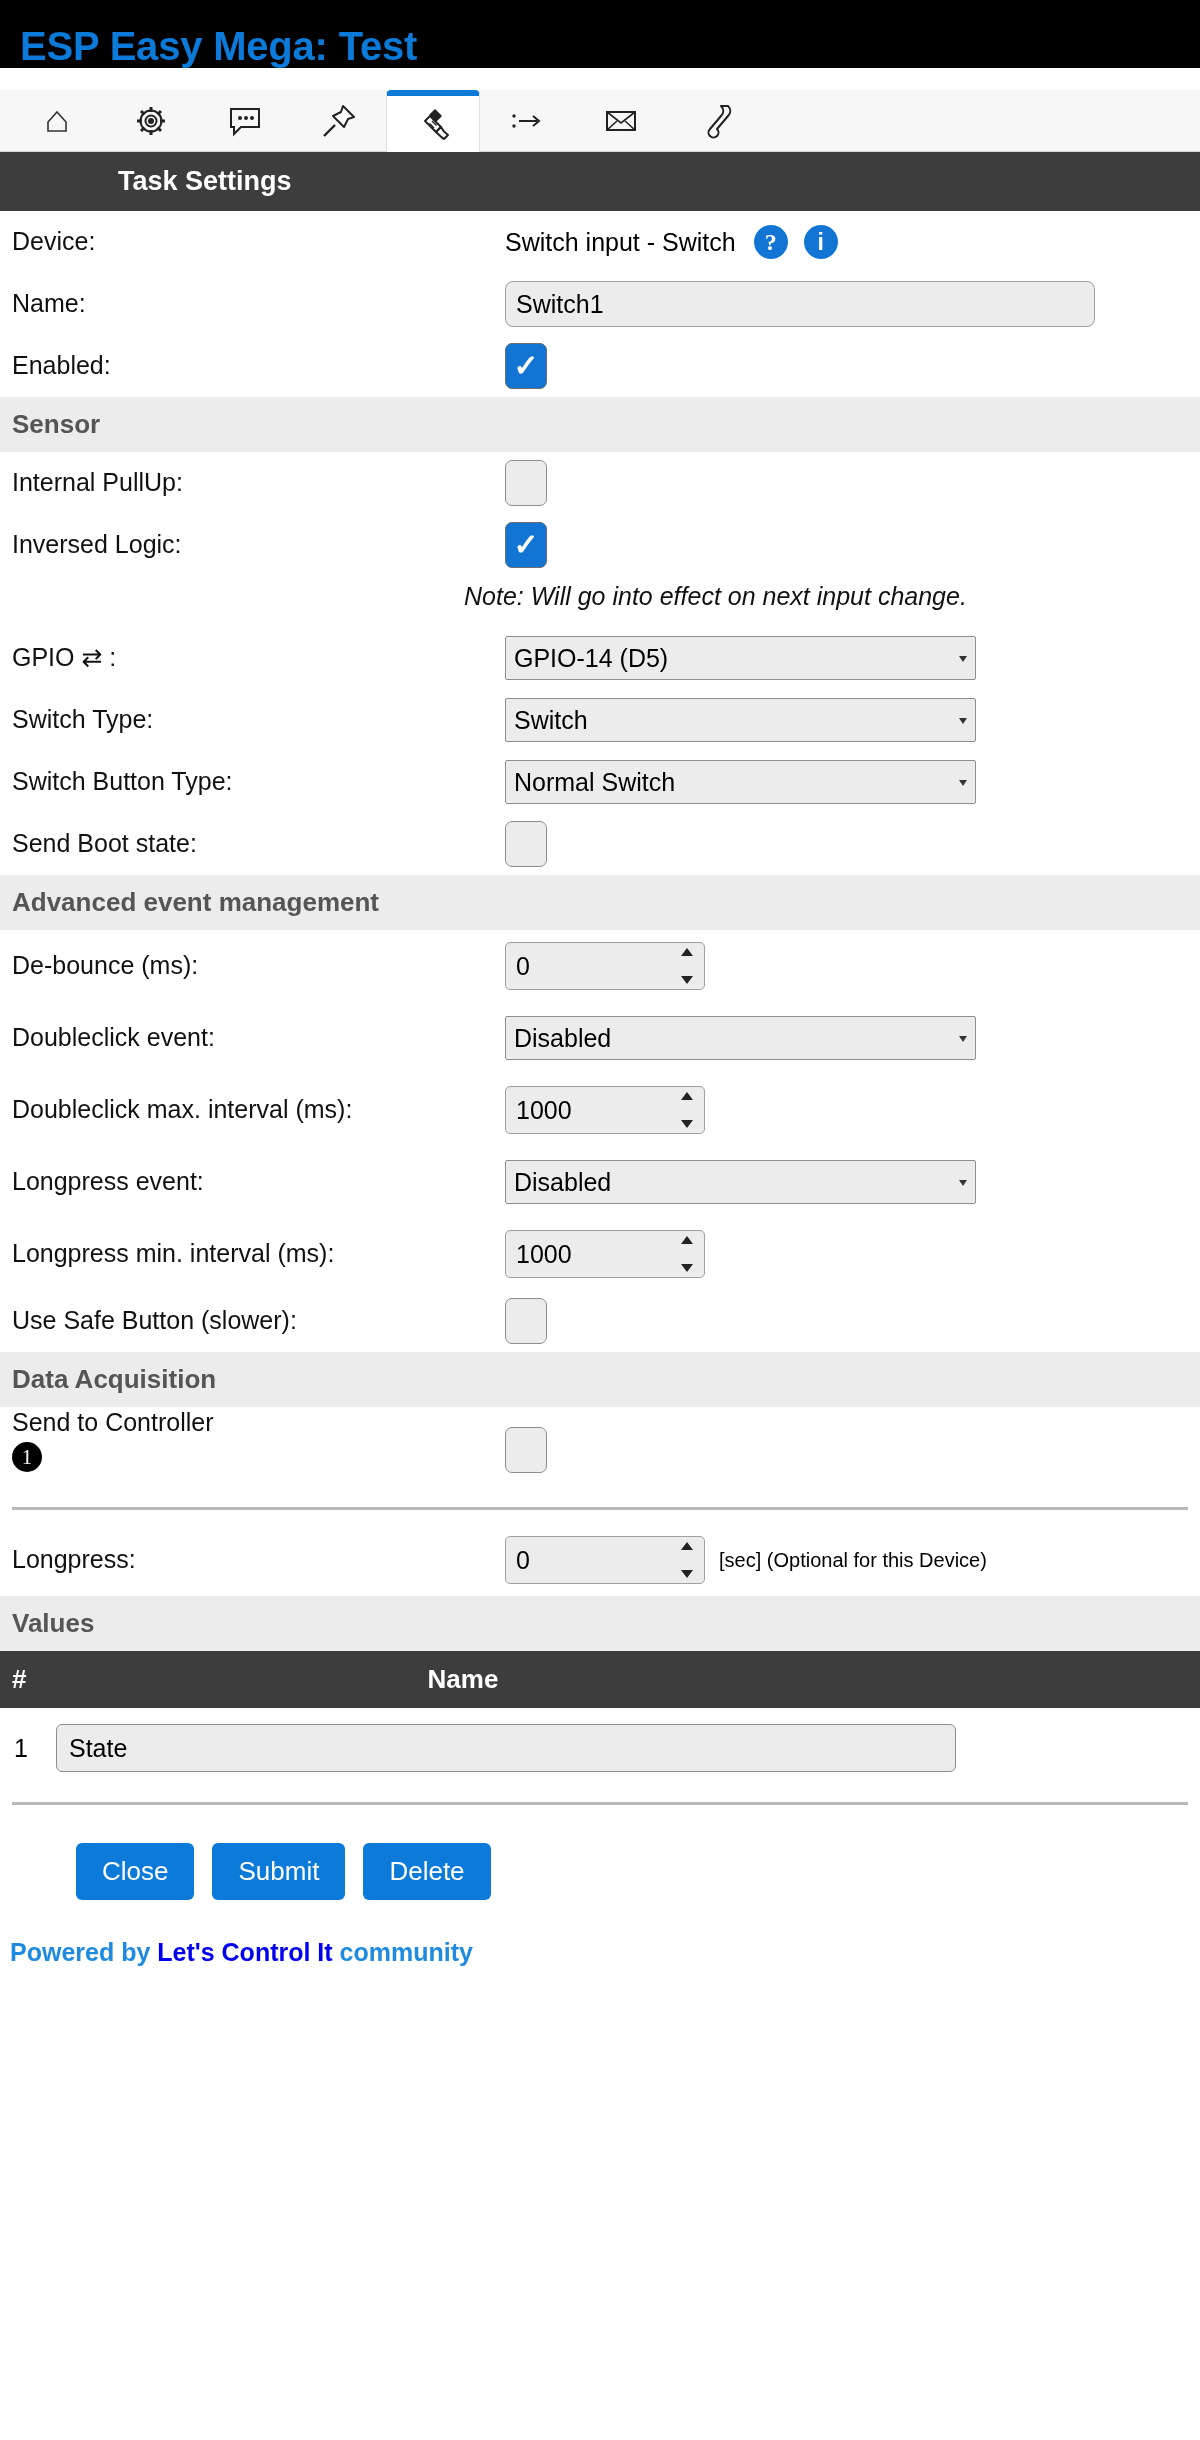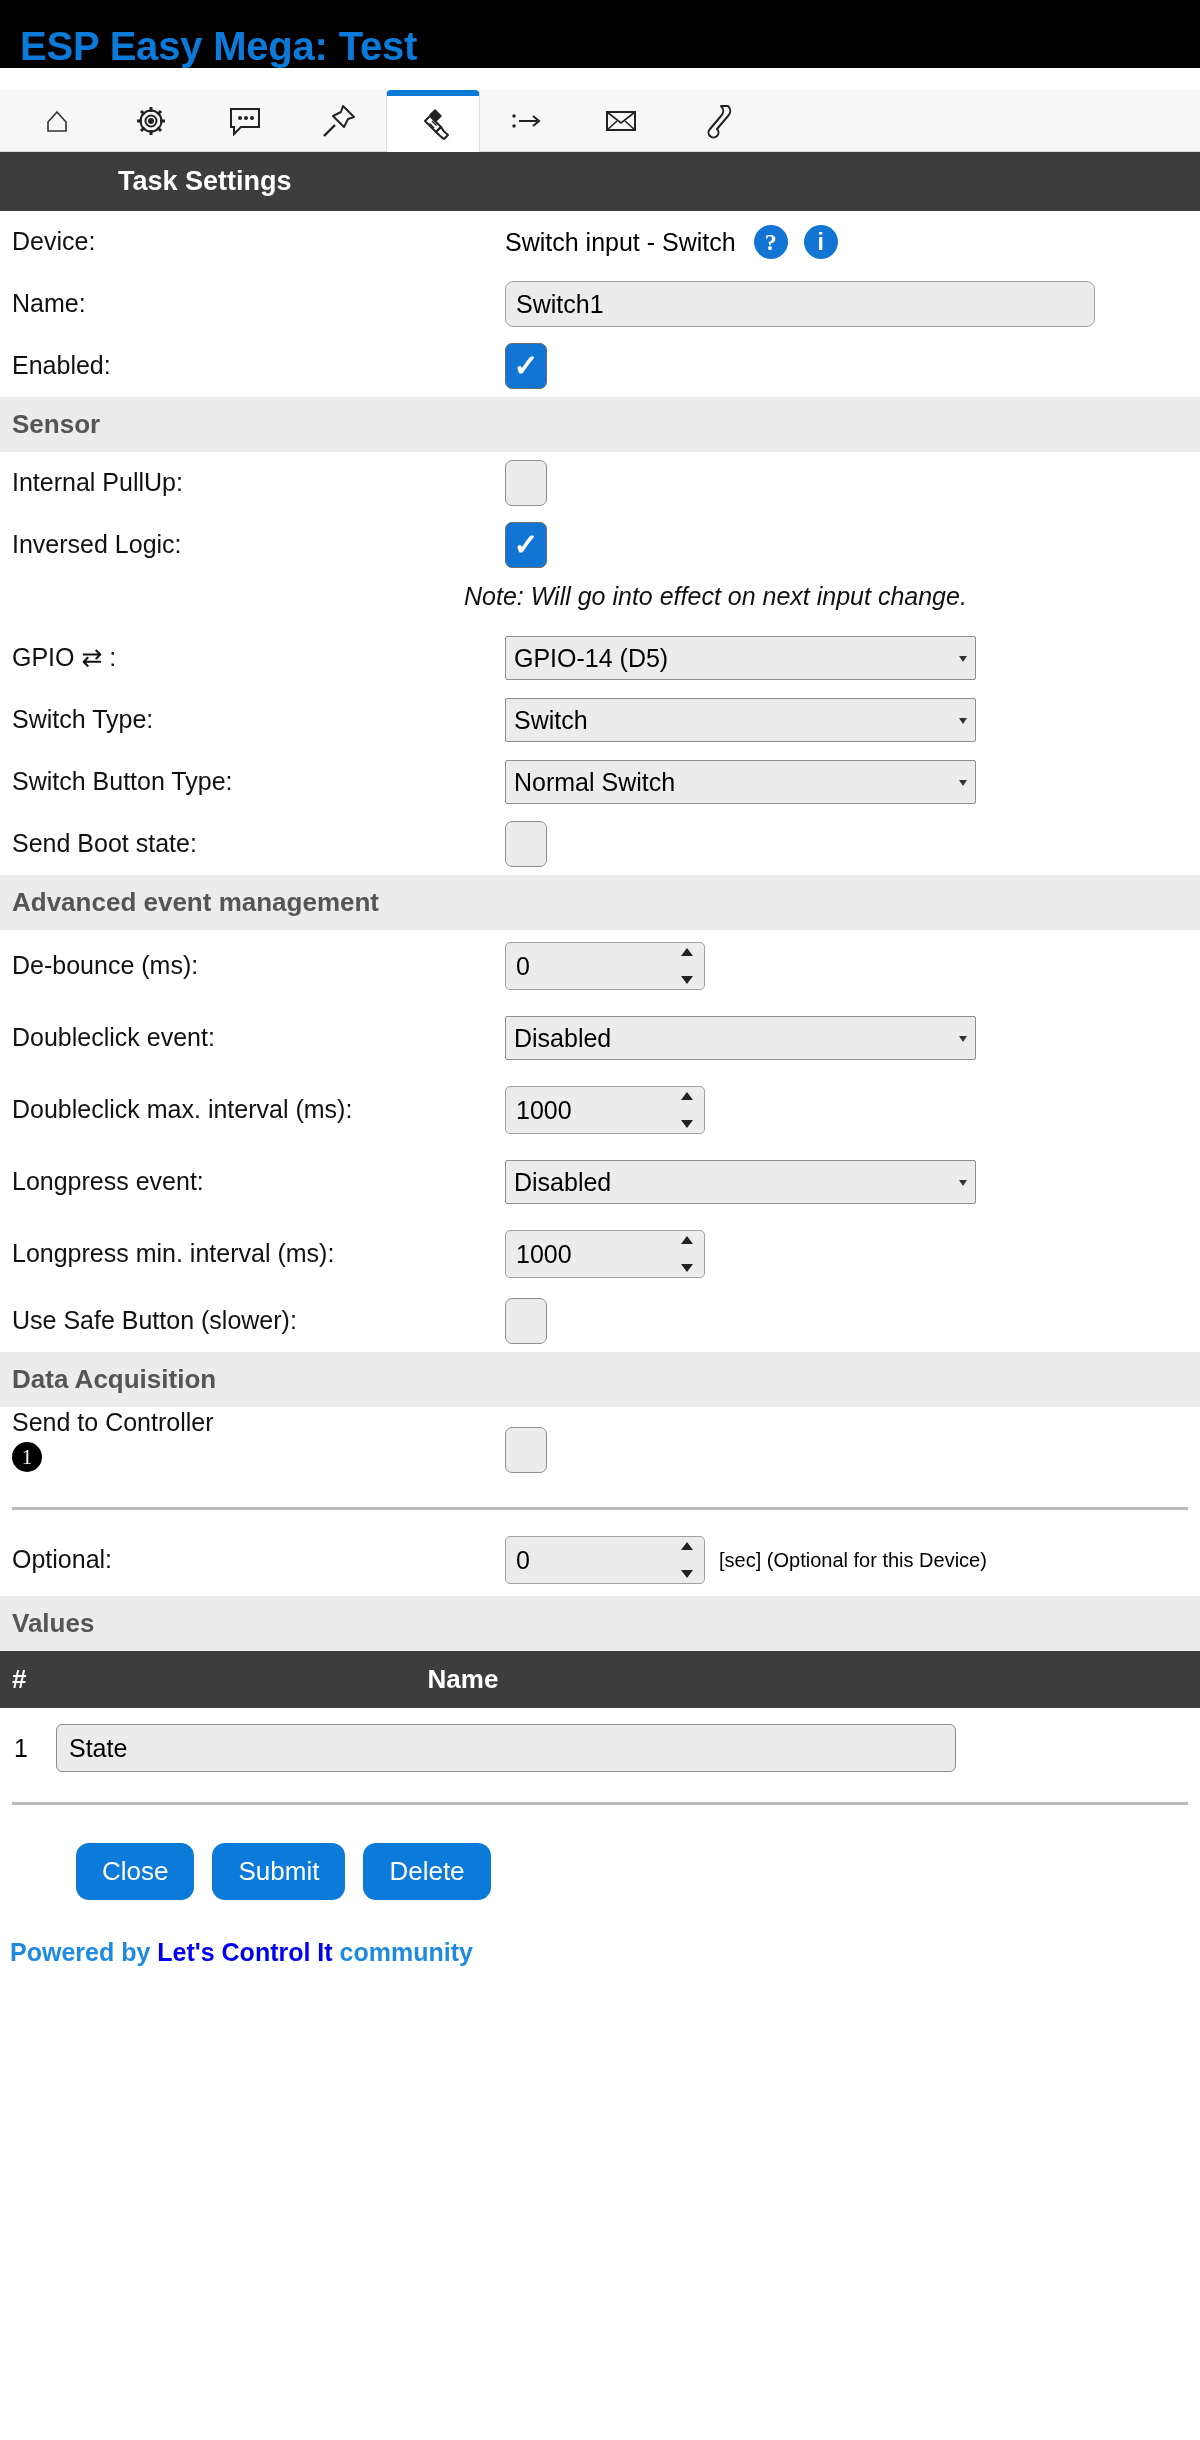--- a/index.html
+++ b/index.html
@@ -262,21 +262,21 @@
     border-radius: 6px;
     color: #000;
   }
 
   
   .btnbar { display: flex; gap: 18px; padding: 24px 0 10px 76px; }
   button.btn {
     background: #0b7ad8;
     color: #ffffff;
     border: none;
-    border-radius: 13px;
+    border-radius: 6px;
     font-size: 26px;
     font-family: "Liberation Sans", sans-serif;
     padding: 13px 26px;
     cursor: pointer;
   }
 
   .footer {
     padding: 28px 0 24px 10px;
     font-size: 25px;
     font-weight: bold;
@@ -567,21 +567,21 @@
   <div class="fld" style="padding-top:20px;">
     <span class="cb">
         <span class="tick hidden">✓</span>
       </span>
   </div>
 </div>
 
 <hr class="sep">
 
 <div class="row tall">
-  <div class="lbl">Optional:</div>
+  <div class="lbl">Longpress:</div>
   <div class="fld">
     <div class="numwrap">
       <input type="text" class="num" value="0" style="">
       <span class="spin">
           <i class="up"></i>
           <i class="dn"></i>
         </span>
     </div>
     <span class="unit">[sec] (Optional for this Device)</span>
   </div>

